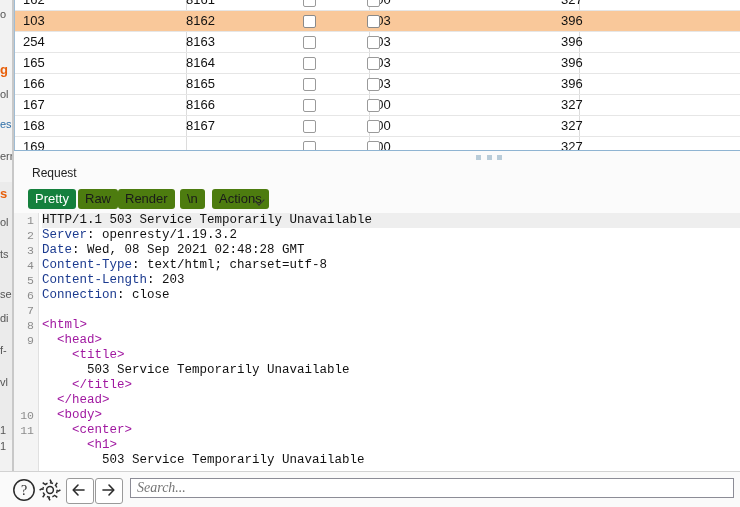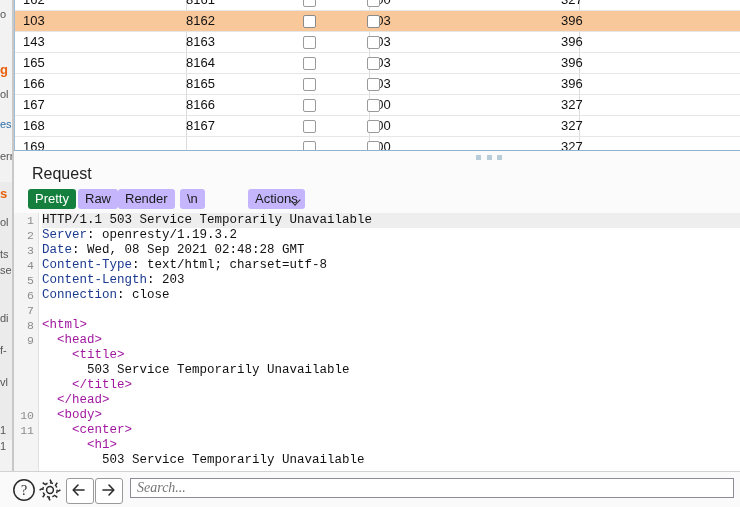--- a/index.html
+++ b/index.html
@@ -77,42 +77,42 @@
     display:block;width:5px;height:5px;background:#b9ccd9;
   }
 
   
   .tabbar{
     position:absolute;left:14px;top:164px;width:726px;height:21px;
     background:#fbfbfb;border-bottom:1px solid #d6d6d6;
   }
   .tab{
     position:absolute;top:0;height:21px;line-height:19px;
-    font-size:16px;color:#222;padding:0 8px;cursor:default;
+    font-size:12px;color:#222;padding:0 8px;cursor:default;
   }
   .tab.req{left:10px;}
   .tab.res{left:90px;}
   .tab.active{border-bottom:2px solid #e8600b;margin-top:44px;}
 
   
   .viewbar{
     position:absolute;left:14px;top:185px;width:726px;height:28px;
     background:#fbfbfb;
   }
   .seg{
     position:absolute;top:4px;height:20px;line-height:20px;
     font-size:13px;border-radius:3px;padding:0 7px;color:#1a1a1a;
-    background:#c4b5fd;cursor:default;white-space:nowrap;
+    background:#4d7c0f;cursor:default;white-space:nowrap;
   }
   .seg.on{background:#15803d;color:#ffffff;}
   .seg.s-pretty{left:14px;}
   .seg.s-raw{left:64px;}
   .seg.s-render{left:104px;}
   .seg.s-nl{left:166px;}
-  .seg.s-actions{left:198px;margin-left:36px;}
+  .seg.s-actions{left:198px;}
   .caret{
     position:absolute;right:6px;top:7px;width:7px;height:7px;
     border-right:1.6px solid #333;border-bottom:1.6px solid #333;
     transform:rotate(45deg);
   }
 
   
   .body-wrap{
     position:absolute;left:14px;top:213px;width:726px;height:258px;
     background:#ffffff;overflow:hidden;
@@ -175,21 +175,21 @@
     <div class="bg-panel"></div>
     <div id="bg-frags">
         <div class="bg-strip" style="top: 8px;">o</div>
         <div class="bg-strip accent" style="top: 62px;">g</div>
         <div class="bg-strip" style="top: 88px;">ol</div>
         <div class="bg-strip blue" style="top: 118px;">es</div>
         <div class="bg-strip" style="top: 150px;">ern</div>
         <div class="bg-strip accent" style="top: 186px;">s</div>
         <div class="bg-strip" style="top: 216px;">ol</div>
         <div class="bg-strip" style="top: 248px;">ts</div>
-        <div class="bg-strip" style="top: 264px;">se</div>
+        <div class="bg-strip" style="top: 288px;">se</div>
         <div class="bg-strip" style="top: 312px;">di</div>
         <div class="bg-strip" style="top: 344px;">f-</div>
         <div class="bg-strip" style="top: 376px;">vl</div>
         <div class="bg-strip" style="top: 424px;">1</div>
         <div class="bg-strip" style="top: 440px;">1</div>
         <div class="bg-strip" style="top: 478px;">an</div>
       </div>
   </div>
   <div class="bg-edge"></div>
 
@@ -208,21 +208,21 @@
         </div>
         <div class="row sel">
           <div class="cell c-idx">103</div>
           <div class="cell c-payload">8162</div>
           <div class="cell c-status">503</div>
           <div class="cell c-len">396</div>
           <div class="cell c-cb1"><span class="cb"></span></div>
           <div class="cell c-cb2"><span class="cb"></span></div>
         </div>
         <div class="row">
-          <div class="cell c-idx">143</div>
+          <div class="cell c-idx">254</div>
           <div class="cell c-payload">8163</div>
           <div class="cell c-status">503</div>
           <div class="cell c-len">396</div>
           <div class="cell c-cb1"><span class="cb"></span></div>
           <div class="cell c-cb2"><span class="cb"></span></div>
         </div>
         <div class="row">
           <div class="cell c-idx">165</div>
           <div class="cell c-payload">8164</div>
           <div class="cell c-status">503</div>

